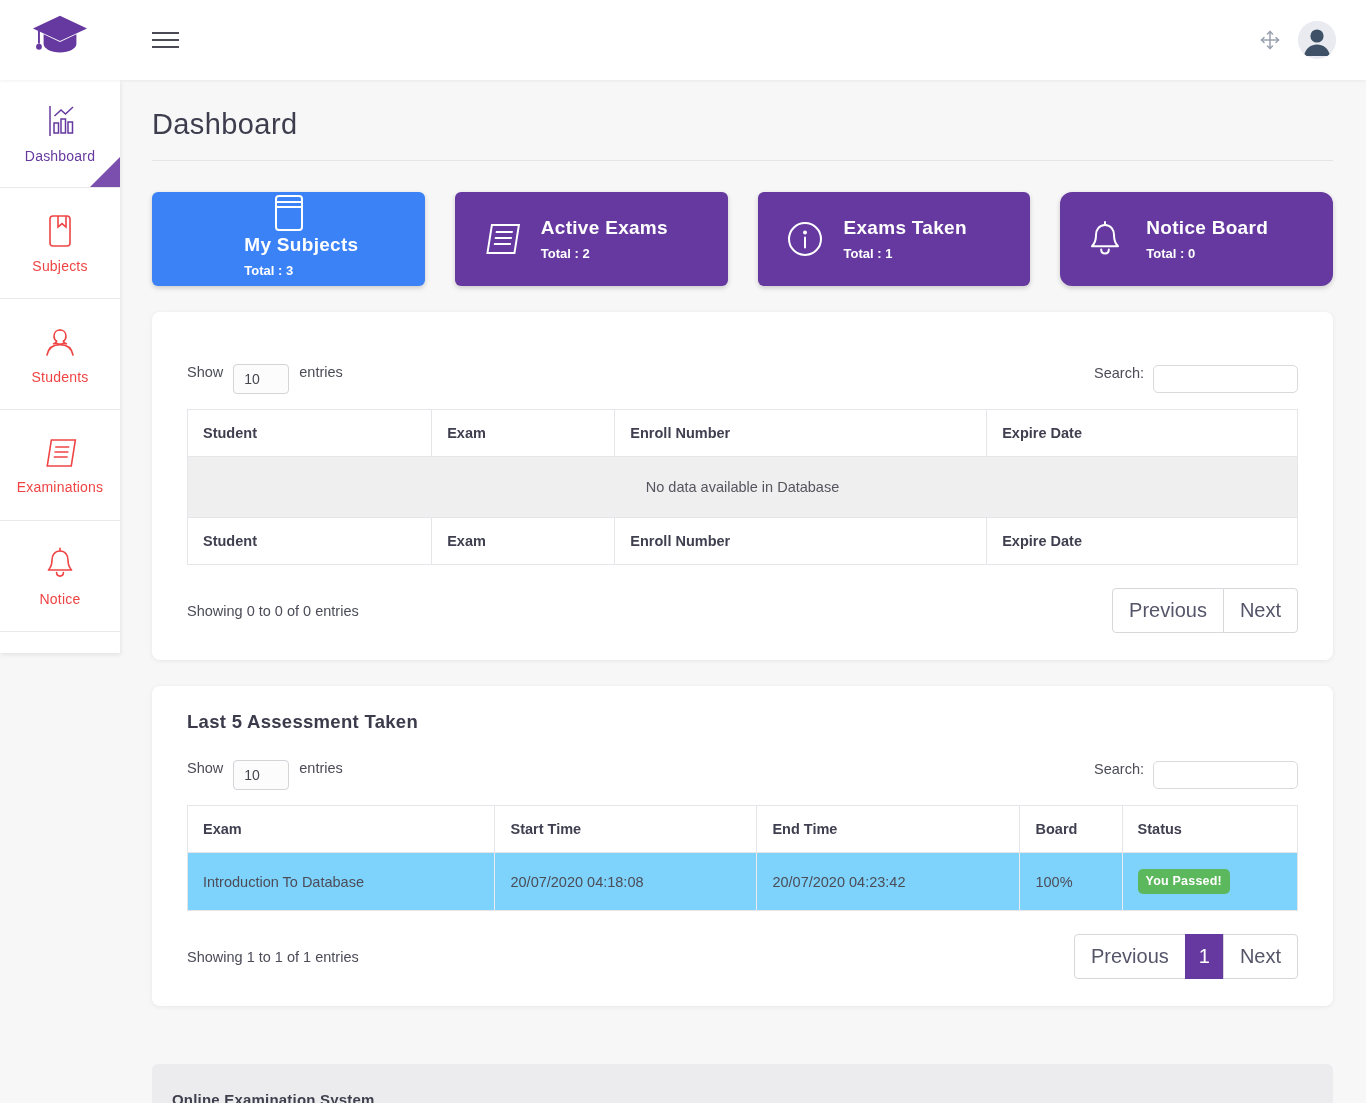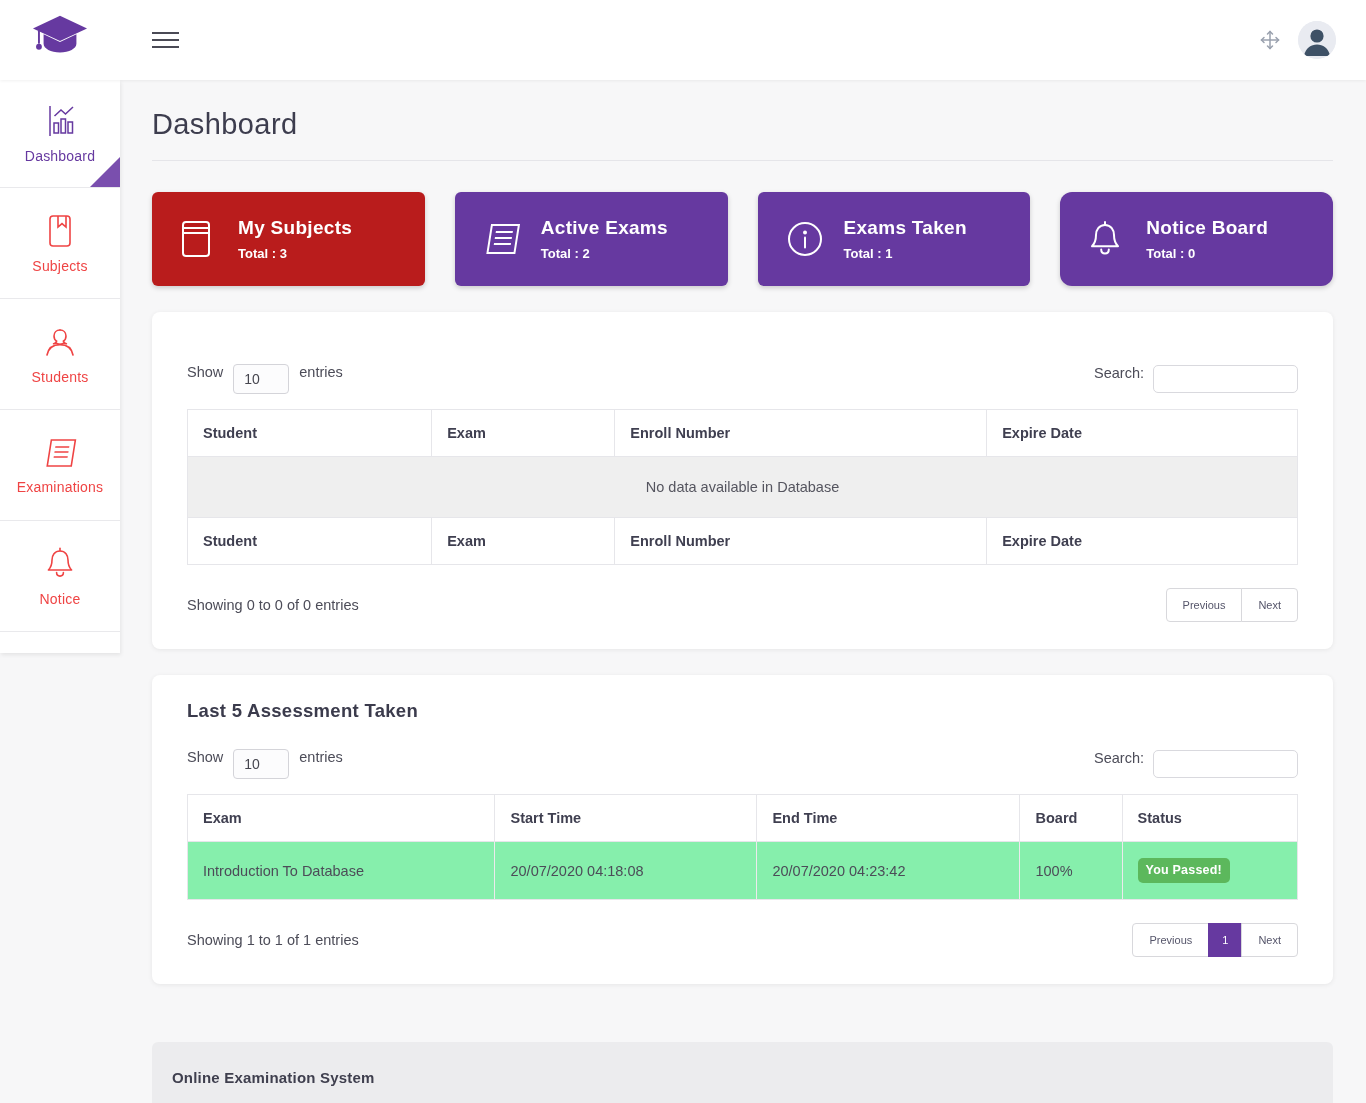--- a/index.html
+++ b/index.html
@@ -72,27 +72,27 @@
   
   table { width:100%; border-collapse:collapse; border:1px solid #e6e6ea; font-size:14.5px; }
   th {
     text-align:left; font-weight:bold; color:#3f3f50; padding:15px 15px;
     border-right:1px solid #e6e6ea; border-bottom:1px solid #e6e6ea; background:#fff;
   }
   th:last-child { border-right:none; }
   tfoot th { border-bottom:none; border-top:1px solid #e6e6ea; }
   td { padding:16px 15px; color:#4c4c58; border-right:1px solid #eceaed; }
   td:last-child { border-right:none; }
-  tr.data-row td { background:#86efac; border-bottom:1px solid #e6e6ea; }
+  tr.data-row td { background:#7dd3fc; border-bottom:1px solid #e6e6ea; }
   td.empty-cell { background:#efefef; text-align:center; padding:22px; color:#55555f; border-bottom:1px solid #e6e6ea; border-right:none; }
   .table-footer { display:flex; justify-content:space-between; align-items:center; margin-top:23px; font-size:14.5px; color:#4c4c58; }
   
   .pager { display:flex; }
   .pager button {
-    border:1px solid #d8d8dc; background:#fff; color:#55556a; font-size:11px;
+    border:1px solid #d8d8dc; background:#fff; color:#55556a; font-size:20px;
     padding:10px 16px; cursor:pointer; font-family:inherit;
   }
   .pager button + button { margin-left:-1px; }
   .pager .first { border-radius:4px 0 0 4px; }
   .pager .last { border-radius:0 4px 4px 0; }
   .pager .page-active { background:#6639a0; border-color:#6639a0; color:#fff; padding:10px 13px; }
   
   .badge-success {
     display:inline-block; background:#5cb85c; color:#fff; font-weight:bold;
     font-size:12.5px; padding:5px 8px 6px; border-radius:5px; letter-spacing:.2px;
@@ -197,21 +197,21 @@
   </div>
   <div class="side-pad"></div>
 </nav>
 
 <main class="content">
 
   <h1 class="page-title">Dashboard</h1>
   <hr class="title-divider">
 
   <section class="stats-row">
-    <div class="stat-card" style="background:#b91c1c;">
+    <div class="stat-card" style="background:#3b82f6;flex-direction:column;">
       <span class="stat-icon">
         <svg class="icon" width="36" height="42" viewBox="0 0 36 42" fill="none" stroke="#fff" stroke-width="2">
           <rect x="5" y="4" width="26" height="34" rx="3"></rect>
           <path d="M5 10h26M5 15h26"></path>
         </svg>
       </span>
       <div>
         <div class="stat-title">My Subjects</div>
         <div class="stat-total">Total : 3</div>
       </div>

